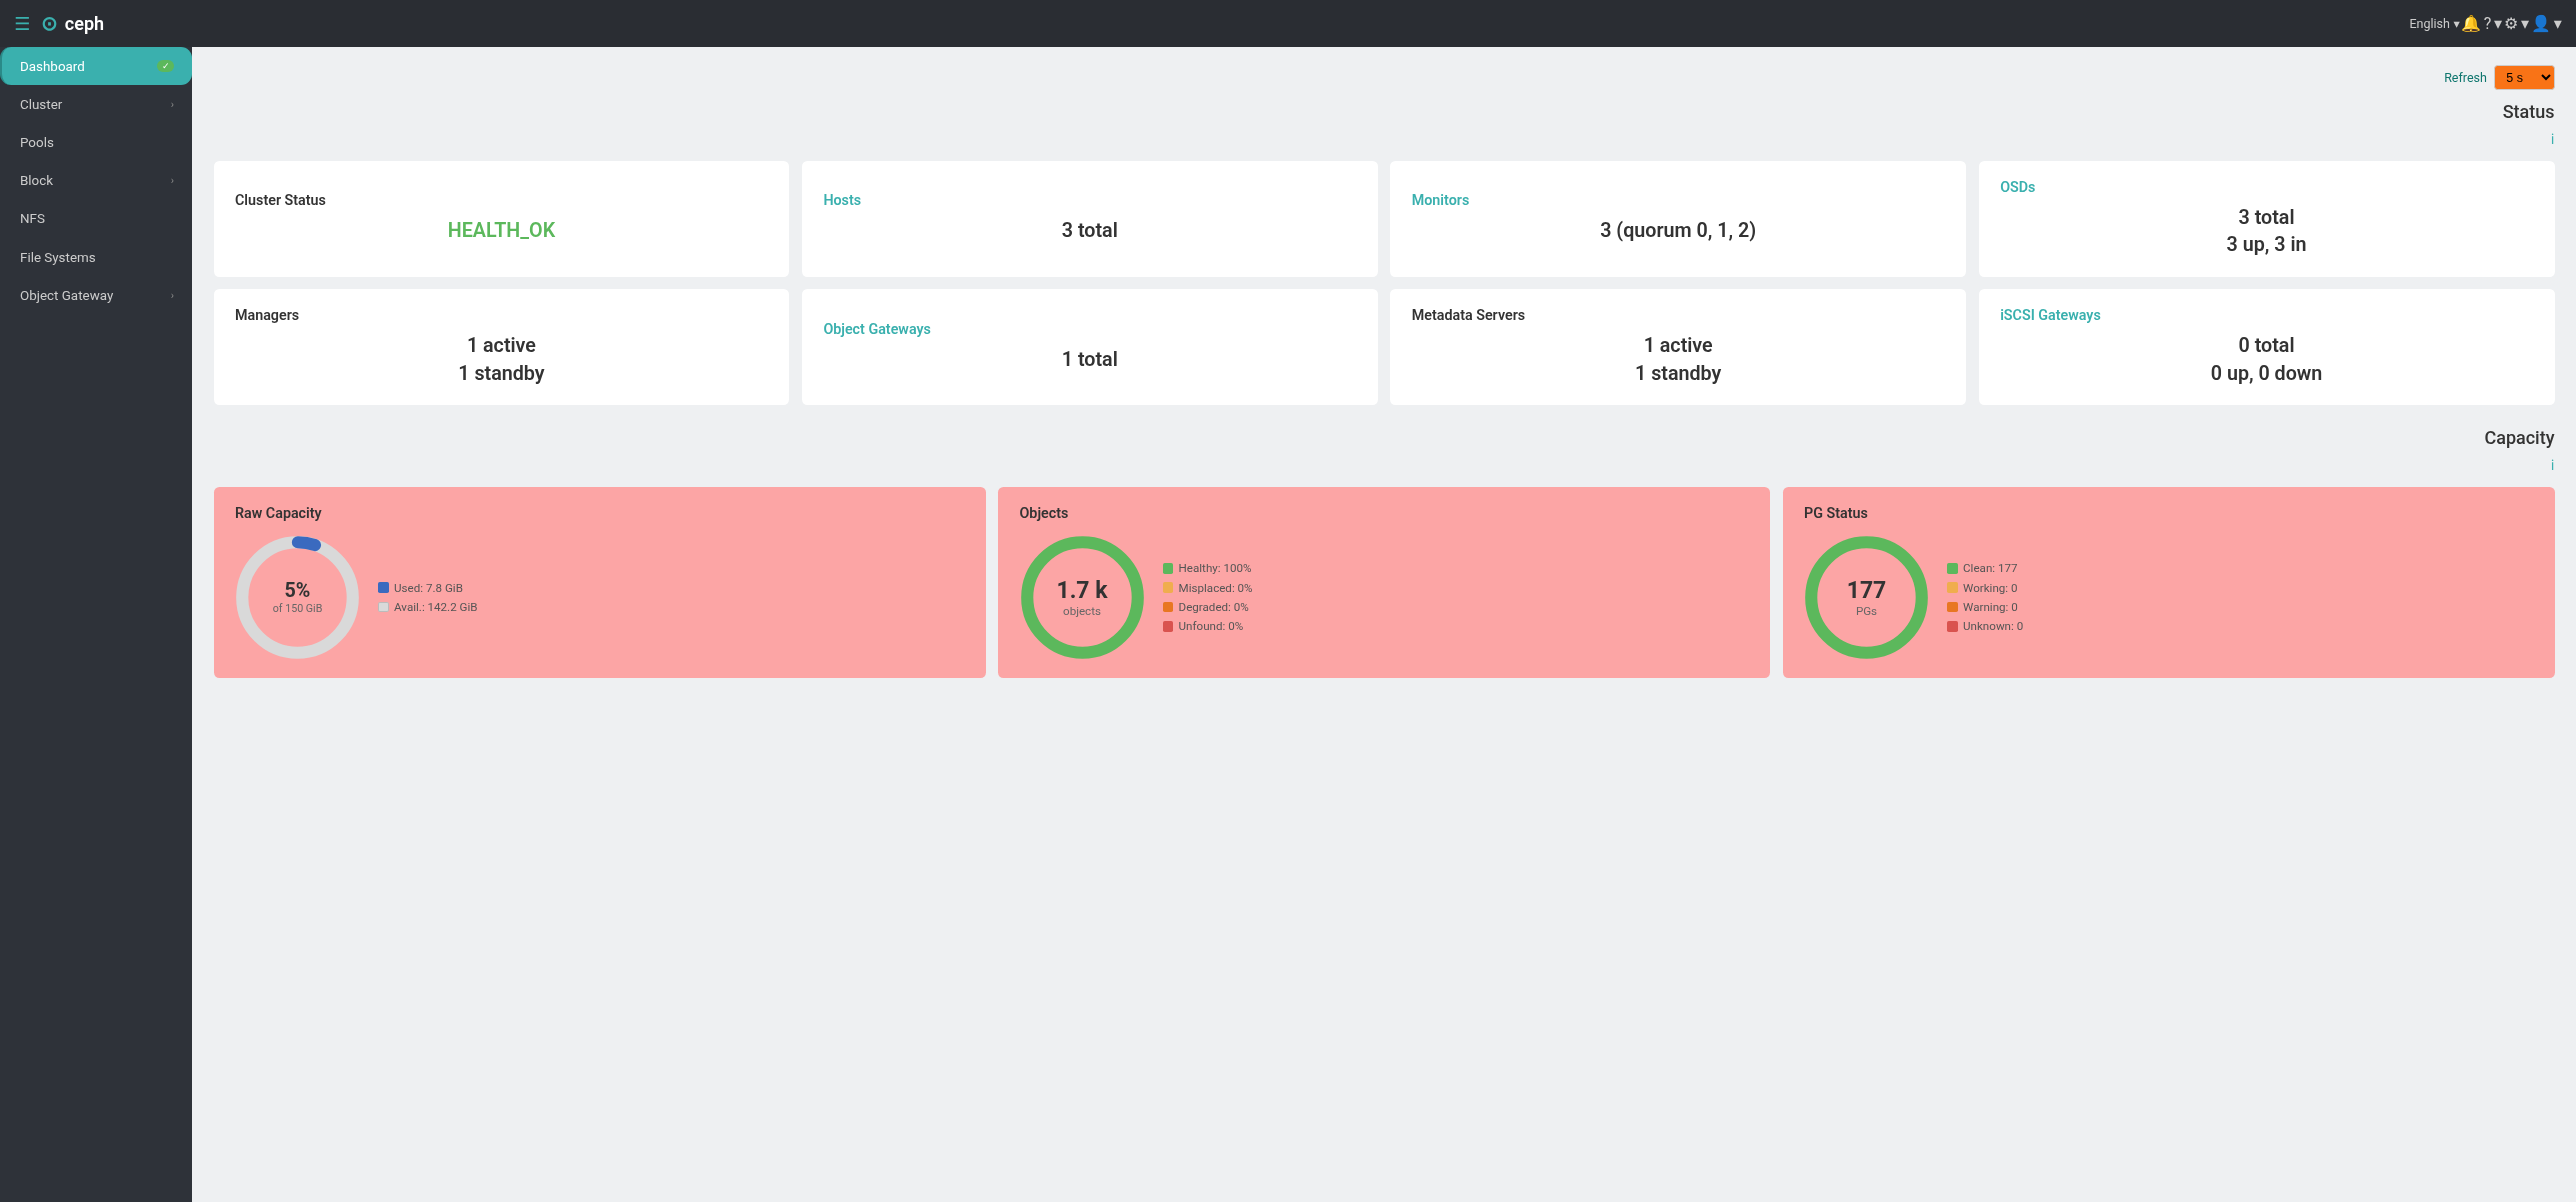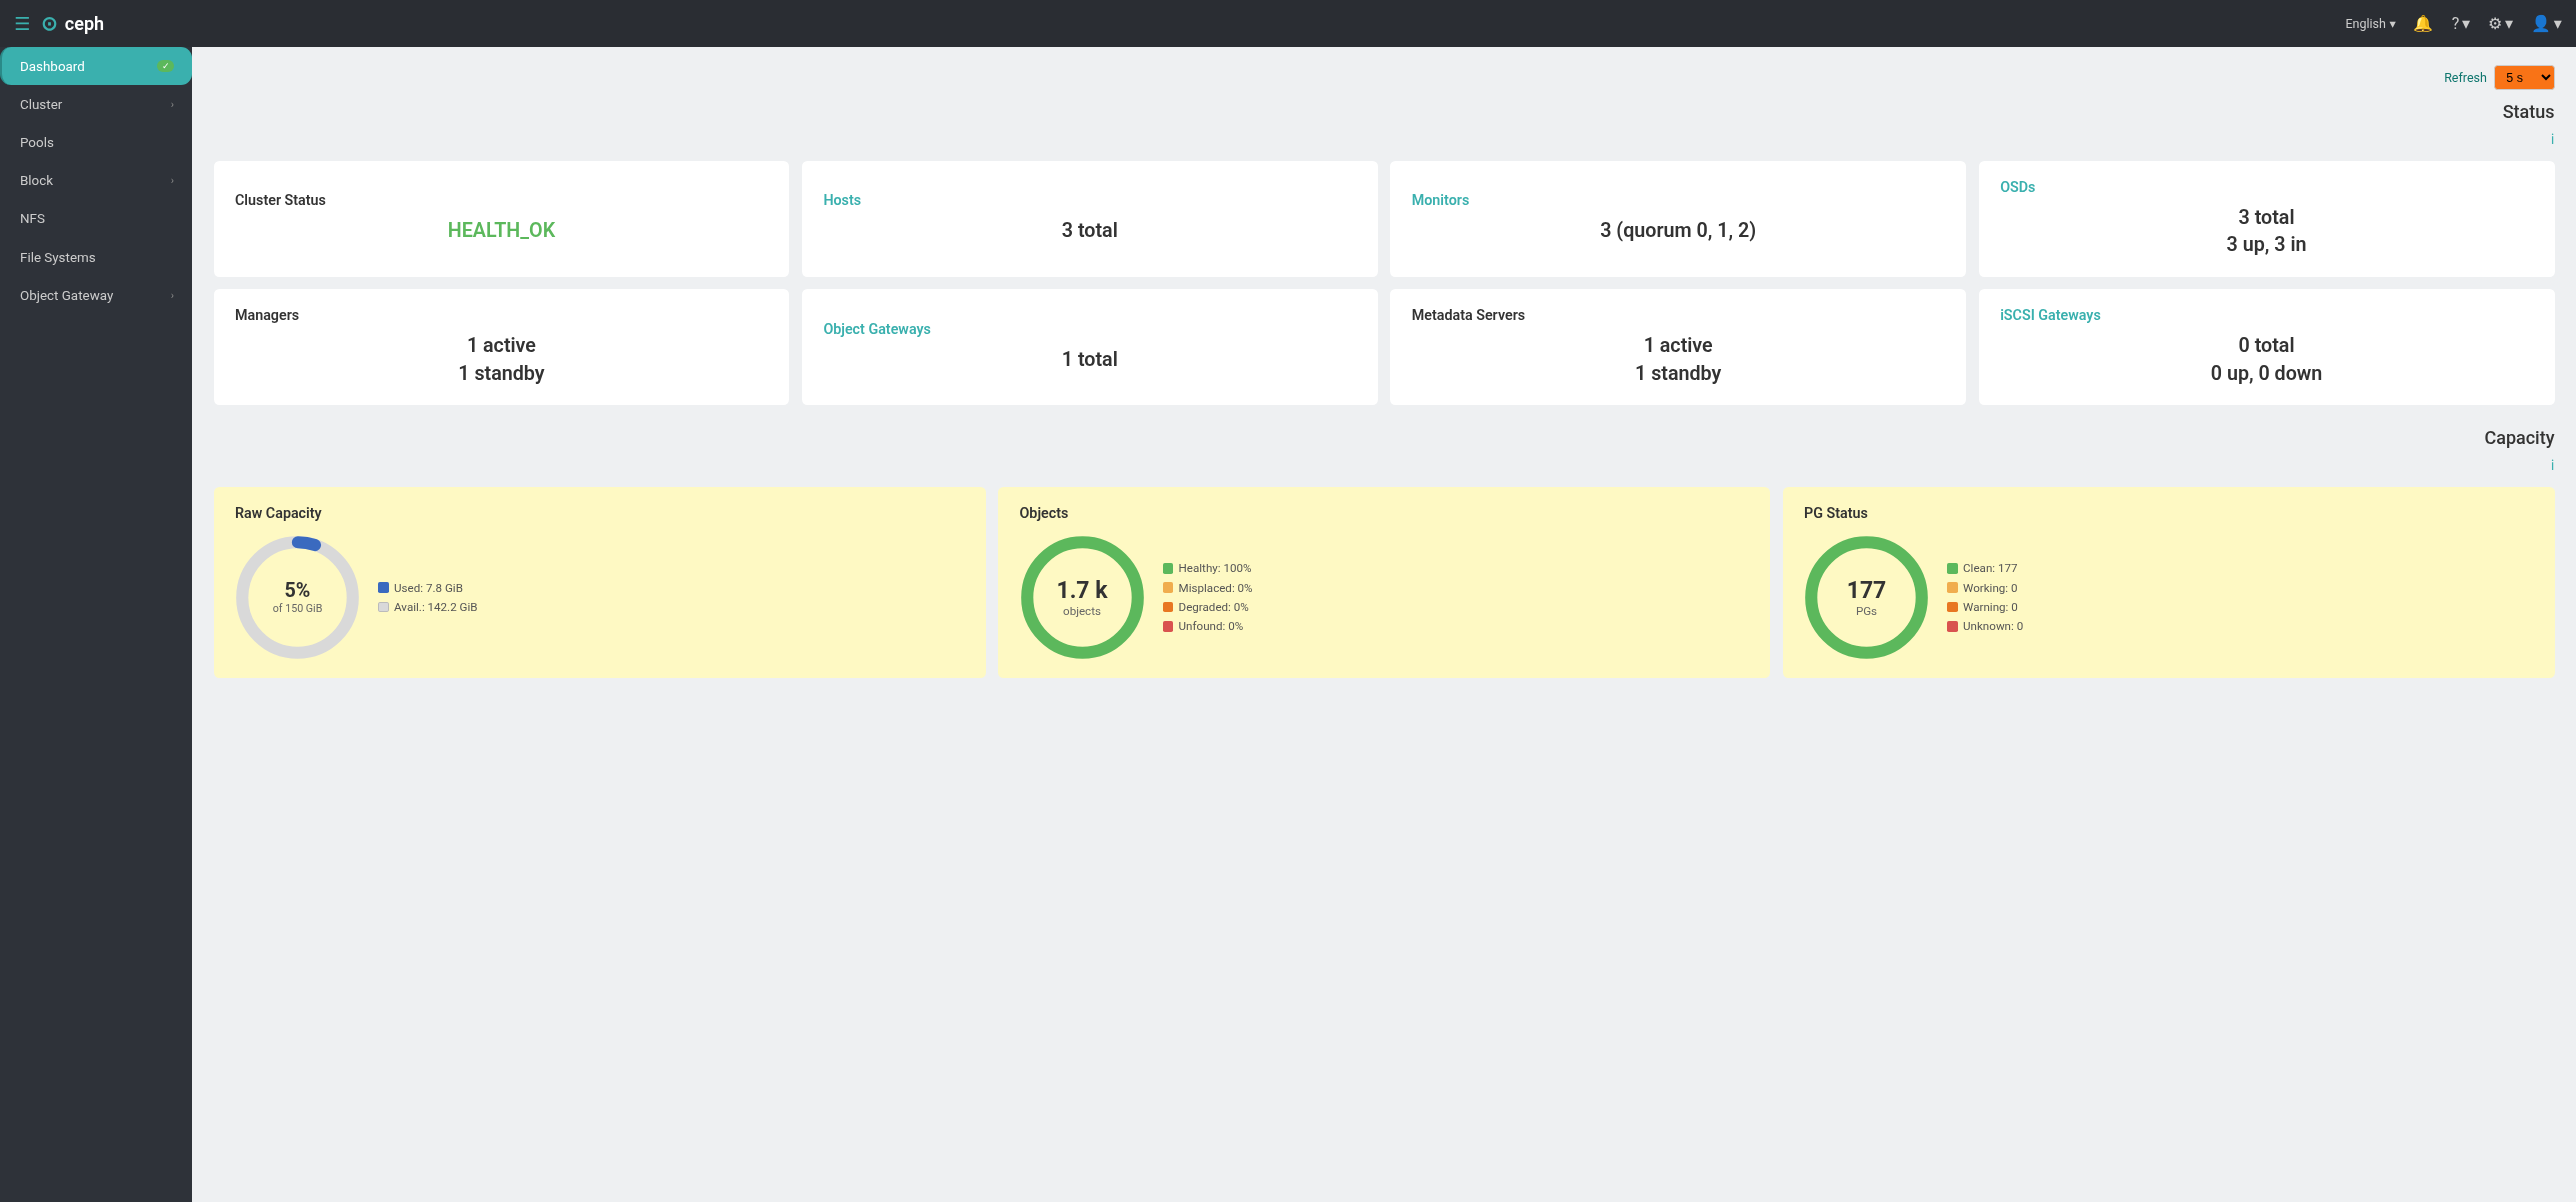--- a/index.html
+++ b/index.html
@@ -12,21 +12,21 @@
       display: flex;
       align-items: center;
       padding: 0 14.3px;
       flex-shrink: 0;
       justify-content: space-between;
     }
     .topnav-left { display: flex; align-items: center; gap: 10.7px; }
     .hamburger-icon { color: #3ab0ae; font-size: 18px; cursor: pointer; }
     .logo { display: flex; align-items: center; gap: 7.2px; color: #fff; font-size: 18px; font-weight: 600; }
     .logo-icon { color: #3ab0ae; font-size: 19.7px; }
-    .topnav-right { display: flex; align-items: center; gap: 18px; }
+    .topnav-right { display: flex; align-items: center; gap: 2px; }
     .topnav-right .lang { color: #ccc; font-size: 12.5px; cursor: pointer; display: flex; align-items: center; gap: 3.6px; }
     .topnav-right .icon-btn { color: #ccc; font-size: 16px; cursor: pointer; display: flex; align-items: center; gap: 2.7px; }
 
     
     .main-layout { display: flex; flex: 1; overflow: hidden; }
 
     
     .sidebar {
       width: 192px;
       background: #2e3239;
@@ -120,21 +120,21 @@
     .status-card-value.green { color: #5cb85c; }
     .status-card-value.center { text-align: center; }
 
     
     .capacity-grid {
       display: grid;
       grid-template-columns: repeat(3, 1fr);
       gap: 12.5px;
     }
     .capacity-card {
-      background: #fef9c3;
+      background: #fca5a5;
       border-radius: 5.4px;
       padding: 18px 21.5px;
       min-height: 179px;
     }
     .capacity-card-title { font-size: 14.3px; font-weight: 600; color: #333; margin-bottom: 14.3px; }
 
     
     .donut-wrapper { display: flex; align-items: center; gap: 18px; }
     .donut-container { position: relative; width: 125px; height: 125px; flex-shrink: 0; }
     .donut-container svg { width: 100%; height: 100%; }

